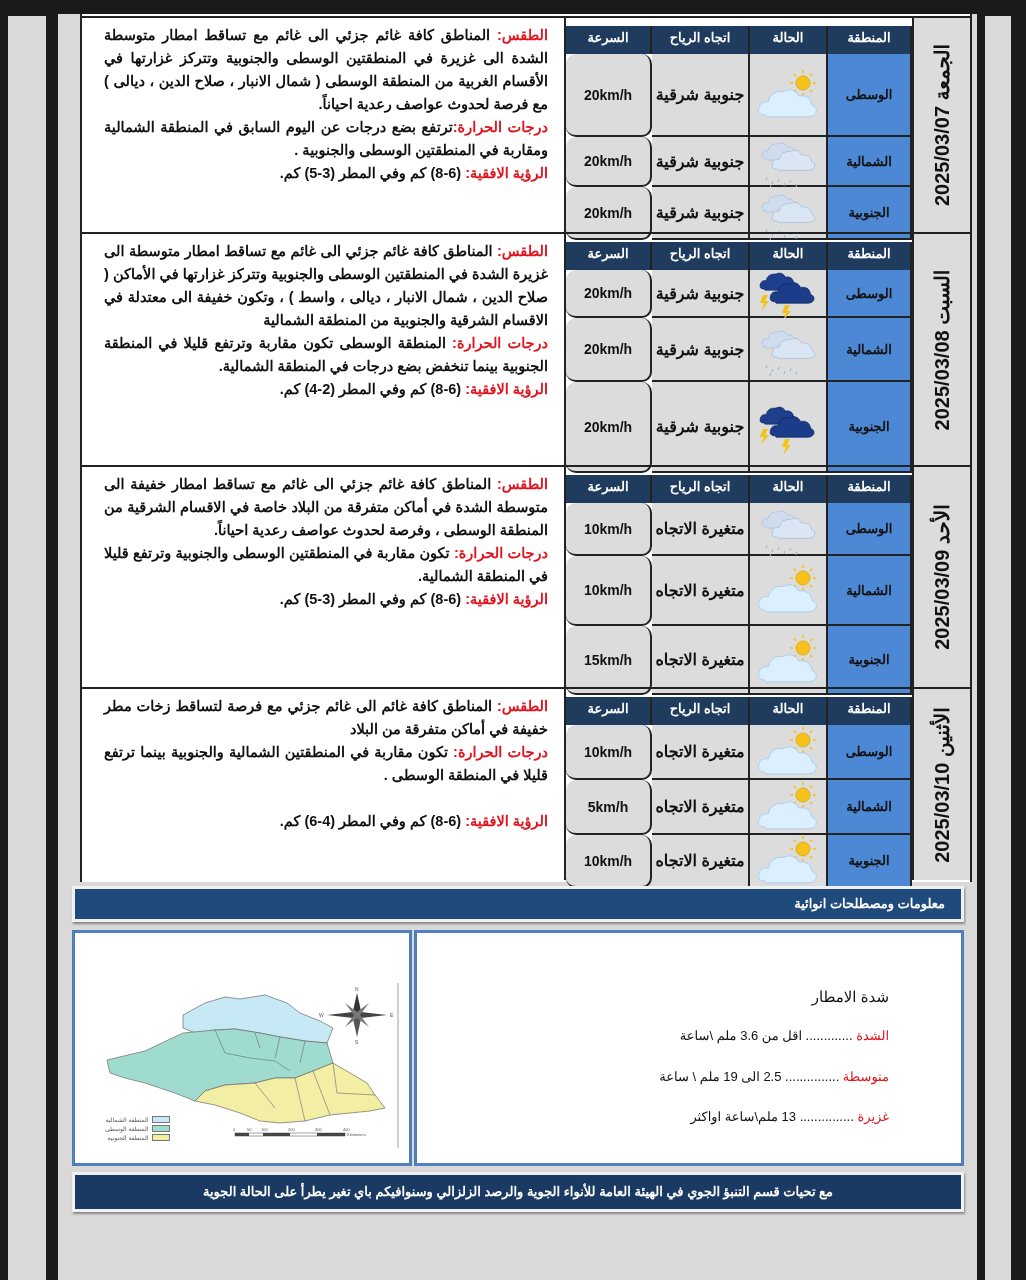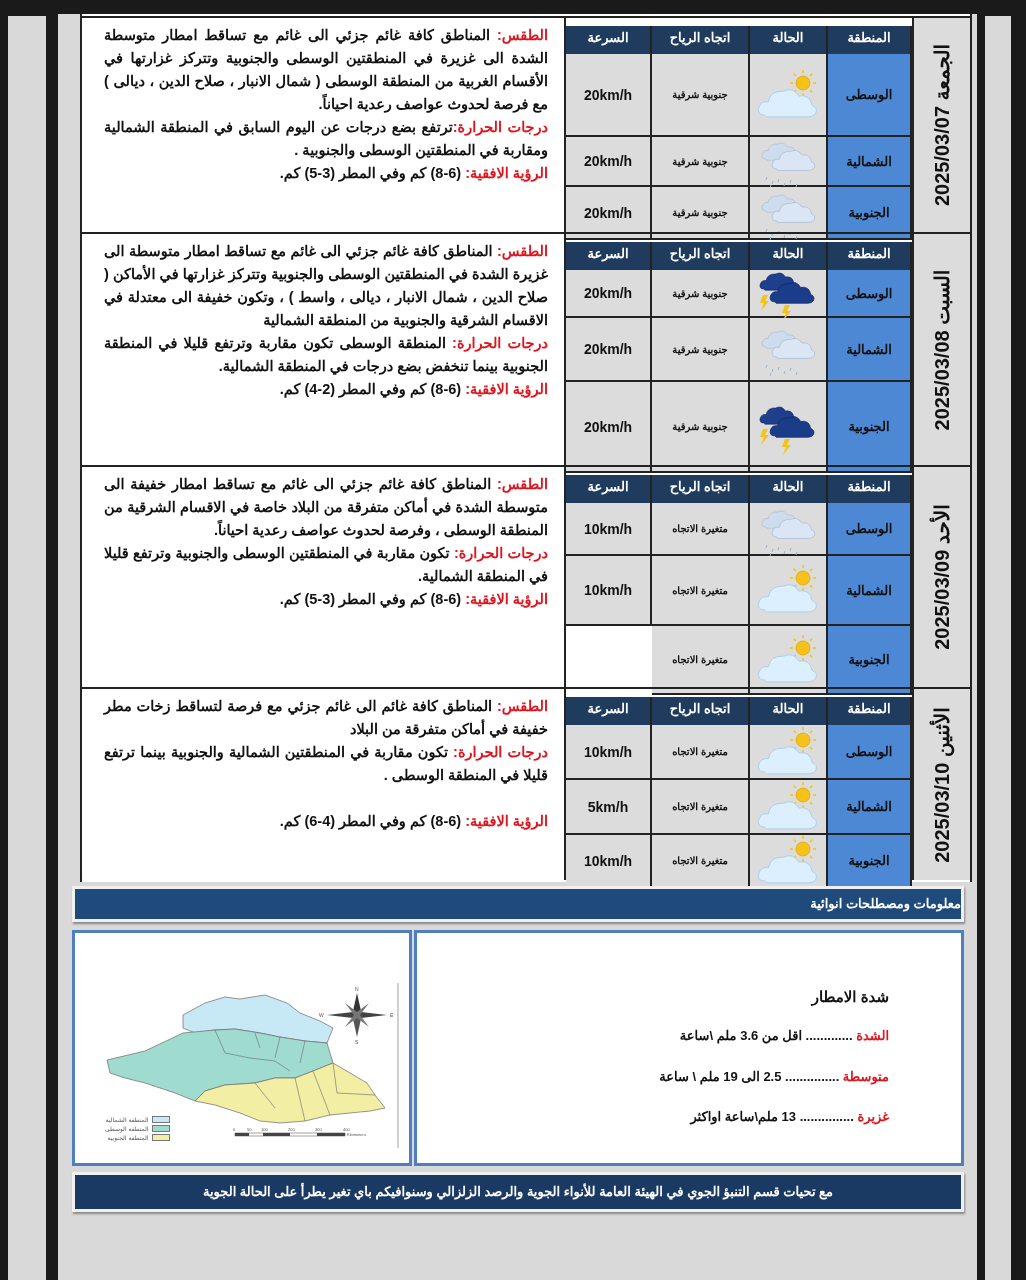--- a/index.html
+++ b/index.html
@@ -7,29 +7,29 @@
   .gray-left{position:absolute;left:8px;top:16px;width:38px;height:1264px;background:#d9d9d9;}
   .gray-right{position:absolute;left:985px;top:16px;width:26px;height:1264px;background:#d9d9d9;}
   .page{position:absolute;left:58px;top:14px;width:919px;height:1266px;background:#d9d9d9;}
   .inner-frame{position:absolute;left:80px;top:14px;width:892px;height:868px;border-left:2px solid #222;border-right:2px solid #222;background:#fff;box-sizing:border-box;}
   .day{position:absolute;left:82px;width:888px;border-top:2px solid #222;box-sizing:border-box;}
   .day .text{position:absolute;left:0;top:0;width:484px;height:100%;background:#fff;border-right:2px solid #222;box-sizing:border-box;direction:rtl;text-align:justify;padding:6px 16px 0 22px;font-family:"Liberation Sans",sans-serif;font-weight:bold;font-size:14.5px;line-height:23px;color:#111;}
   .day .text .lbl{color:#e0141e;}
   .grid{position:absolute;left:484px;top:0;width:346px;height:100%;margin-top:8px;}
   .hdr{position:absolute;top:0;height:28px;background:#1f3b5e;color:#fff;font-family:"Liberation Sans",sans-serif;font-weight:bold;font-size:13px;text-align:center;line-height:24px;border-right:2px solid #222;box-sizing:border-box;}
   .cell{position:absolute;background:#dcdcdc;border-right:2px solid #222;border-bottom:2px solid #222;box-sizing:border-box;display:flex;align-items:center;justify-content:center;font-family:"Liberation Sans",sans-serif;font-weight:bold;color:#111;}
-  .cell.speed{font-size:14px;}
-  .cell.wind{font-size:10px;direction:rtl;text-align:right;}
+  .cell.speed{font-size:14px;border-radius:10px;}
+  .cell.wind{font-size:16px;direction:rtl;text-align:right;}
   .cell.region{background:#4d88d4;font-size:13px;direction:rtl;color:#111;}
   .datecol{position:absolute;left:830px;top:0;width:58px;height:100%;background:#dcdcdc;border-left:2px solid #222;box-sizing:border-box;}
   .datecol .v{position:absolute;left:50%;top:50%;transform:translate(-50%,-50%) rotate(-90deg);white-space:nowrap;font-family:"Liberation Sans",sans-serif;font-weight:bold;font-size:20px;color:#111;direction:rtl;}
   .icon{width:70px;height:56px;}
-  .info-bar{position:absolute;left:72px;top:886px;width:892px;height:36px;background:#1f4a7c;border:3px solid #f0f0f0;box-shadow:1px 2px 2px #888;box-sizing:border-box;direction:rtl;color:#fff;font-family:"Liberation Sans",sans-serif;font-weight:bold;font-size:13px;line-height:30px;}
+  .info-bar{position:absolute;left:72px;top:886px;width:892px;height:36px;background:#1f4a7c;border:3px solid #f0f0f0;box-shadow:1px 2px 2px #888;box-sizing:border-box;direction:rtl;color:#fff;font-family:"Liberation Sans",sans-serif;font-weight:bold;font-size:13px;line-height:30px;padding-right:16px;}
   .map-box{position:absolute;left:72px;top:930px;width:340px;height:236px;background:#fff;border:3px solid #4f7fbf;box-sizing:border-box;}
-  .rain-box{position:absolute;left:414px;top:930px;width:550px;height:236px;background:#fff;border:3px solid #4f7fbf;box-sizing:border-box;direction:rtl;font-family:"Liberation Sans",sans-serif;font-weight:bold;color:#111;padding-left:48px;}
+  .rain-box{position:absolute;left:414px;top:930px;width:550px;height:236px;background:#fff;border:3px solid #4f7fbf;box-sizing:border-box;direction:rtl;font-family:"Liberation Sans",sans-serif;font-weight:normal;color:#111;padding-left:48px;}
   .rain-title{position:absolute;right:72px;top:55px;font-size:15px;}
   .rain-line{position:absolute;right:72px;font-size:13px;white-space:nowrap;}
   .rain-line .k{color:#e0141e;}
   .footer-bar{position:absolute;left:72px;top:1172px;width:892px;height:40px;background:#1a3a64;border:3px solid #f0f0f0;box-shadow:1px 2px 2px #888;box-sizing:border-box;direction:rtl;color:#fff;font-family:"Liberation Sans",sans-serif;font-weight:bold;font-size:13px;text-align:center;line-height:34px;}
   .legend{position:absolute;left:30px;top:182px;font-size:6px;color:#555;direction:rtl;}
   .legend div{display:flex;align-items:center;gap:4px;height:9px;}
   .legend span.sw{display:inline-block;width:16px;height:5px;border:1px solid #777;}
 </style>
 </head>
 <body>
@@ -216,20 +216,21 @@
               <line x1="42.928932188134524" y1="8.928932188134524" x2="40.80761184457488" y2="6.8076118445748826" stroke="#f6c21a" stroke-width="1.6"></line>
               <line x1="50" y1="6" x2="50" y2="3" stroke="#f6c21a" stroke-width="1.6"></line>
               <line x1="57.071067811865476" y1="8.928932188134523" x2="59.192388155425114" y2="6.807611844574881" stroke="#f6c21a" stroke-width="1.6"></line>
             </g>
             <g transform="translate(4,10) scale(0.95)">
               <path d="M8 40 Q0 40 2 32 Q4 25 12 26 Q14 14 28 15 Q38 10 44 20 Q56 18 58 30 Q64 32 62 38 Q60 42 54 42 L10 42 Z" fill="#dcefff" stroke="#a9cdee" stroke-width="1"></path>
             </g>
           </svg>
         </div>
         <div class="cell region" style="left: 262px; width: 84px; top: 81px; height: 70px;">الشمالية</div>
+        <div class="cell speed" style="left: 0px; width: 86px; top: 151px; height: 69px;">15km/h</div>
         <div class="cell wind" style="left: 86px; width: 98px; top: 151px; height: 69px;">متغيرة الاتجاه</div>
         <div class="cell icon" style="left: 184px; width: 78px; top: 151px; height: 69px;">
           <svg class="icon" viewBox="0 0 70 56">
             <g>
               <circle cx="50" cy="16" r="7" fill="#f6c21a" stroke="#e0a800" stroke-width="0.8"></circle>
               <line x1="60" y1="16" x2="63" y2="16" stroke="#f6c21a" stroke-width="1.6"></line>
               <line x1="57.071067811865476" y1="23.071067811865476" x2="59.19238815542512" y2="25.192388155425117" stroke="#f6c21a" stroke-width="1.6"></line>
               <line x1="50" y1="26" x2="50" y2="29" stroke="#f6c21a" stroke-width="1.6"></line>
               <line x1="42.928932188134524" y1="23.071067811865476" x2="40.80761184457488" y2="25.19238815542512" stroke="#f6c21a" stroke-width="1.6"></line>
               <line x1="40" y1="16" x2="37" y2="16" stroke="#f6c21a" stroke-width="1.6"></line>

